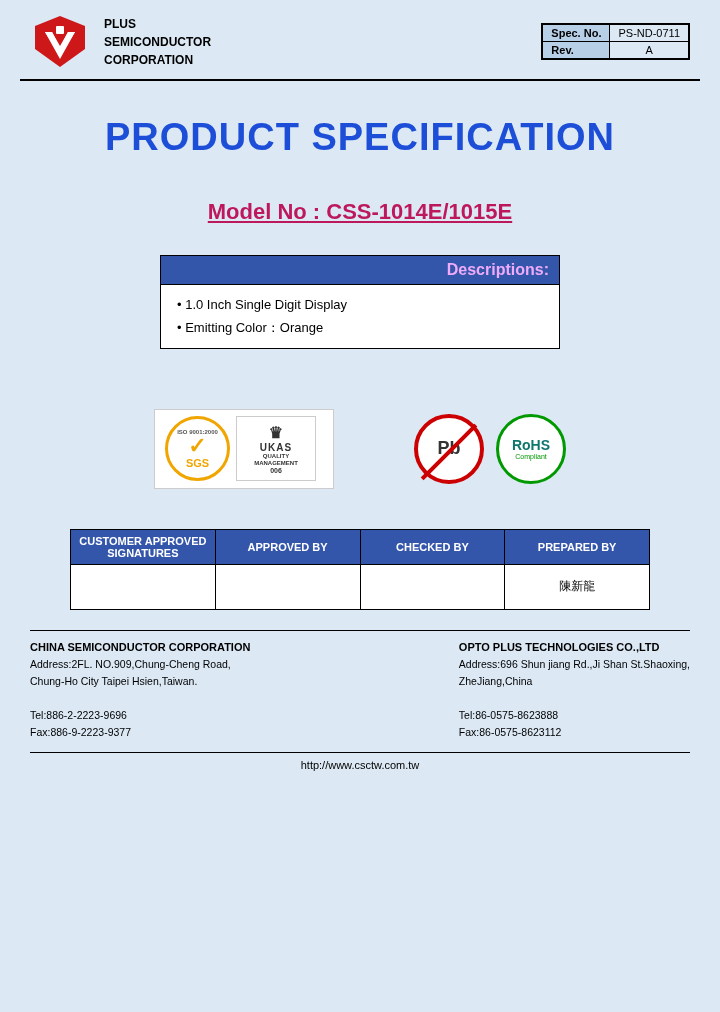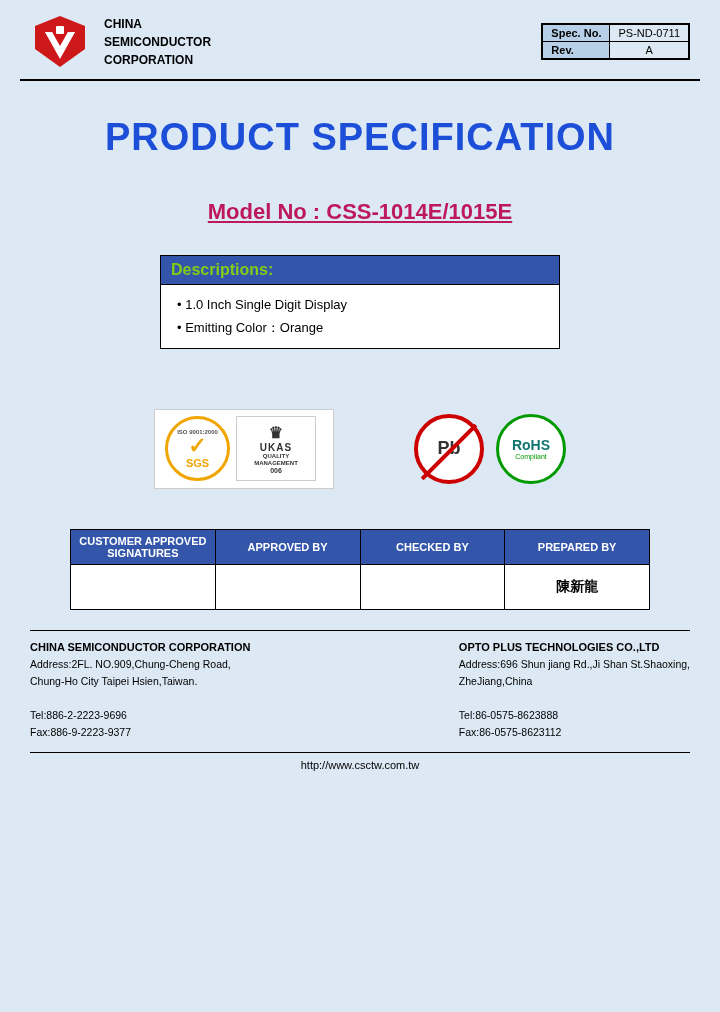--- a/index.html
+++ b/index.html
@@ -88,24 +88,24 @@
       color: #be185d;
     }
 
     
     .descriptions-section {
       margin: 0 auto 30px auto;
       width: 400px;
     }
     .desc-header {
       background-color: #3355aa;
-      color: #84cc16;
+      color: #f0abfc;
       font-size: 16px;
       font-weight: bold;
-      text-align: left;
+      text-align: right;
       padding: 5px 10px;
       border: 1px solid #000;
     }
     .desc-body {
       border: 1px solid #000;
       border-top: none;
       background-color: #fff;
       padding: 8px 16px;
     }
     .desc-body p {
@@ -326,21 +326,21 @@
       <svg class="logo-svg" viewBox="0 0 60 55" xmlns="http://www.w3.org/2000/svg">
 
         <polygon points="30,2 55,12 55,35 30,53 5,35 5,12" fill="#cc0000" opacity="0.9"></polygon>
 
         <polygon points="15,18 22,18 30,32 38,18 45,18 30,45" fill="white"></polygon>
         <polygon points="15,18 22,18 26,26 20,26" fill="white"></polygon>
         <polygon points="45,18 38,18 34,26 40,26" fill="white"></polygon>
         <rect x="26" y="12" width="8" height="8" fill="white" rx="1"></rect>
       </svg>
       <div class="company-name">
-        <span>CHINA</span><br>
+        <span>PLUS</span><br>
         <span>SEMICONDUCTOR</span><br>
         <span>CORPORATION</span>
       </div>
     </div>
     <div class="header-right">
       <table class="spec-table">
         <tbody>
             <tr>
           <td class="spec-label">Spec. No.</td>
           <td>PS-ND-0711</td>
@@ -410,21 +410,21 @@
           <th style="width:25%;">APPROVED BY</th>
           <th style="width:25%;">CHECKED BY</th>
           <th style="width:25%;">PREPARED BY</th>
         </tr>
       </thead>
       <tbody>
         <tr>
           <td></td>
           <td></td>
           <td></td>
-          <td style="font-size:14px;font-weight:bold;">陳新龍</td>
+          <td style="font-size:12px;">陳新龍</td>
         </tr>
       </tbody>
     </table>
   </div>
 
   <hr class="footer-divider">
   <div class="footer-content">
     <div class="footer-col">
       <div class="company-footer-title">CHINA SEMICONDUCTOR CORPORATION</div>
       <div>Address:2FL. NO.909,Chung-Cheng Road,</div>

